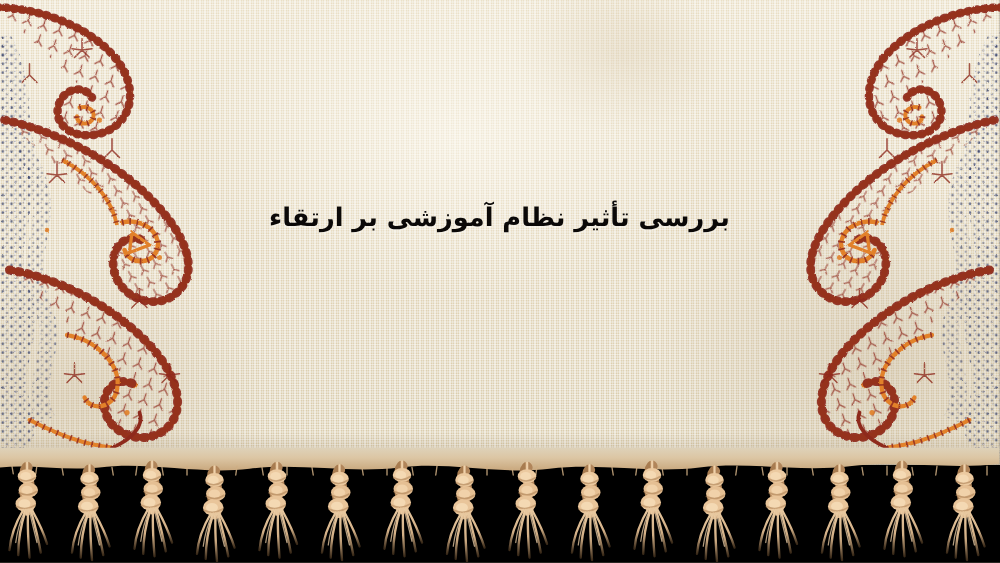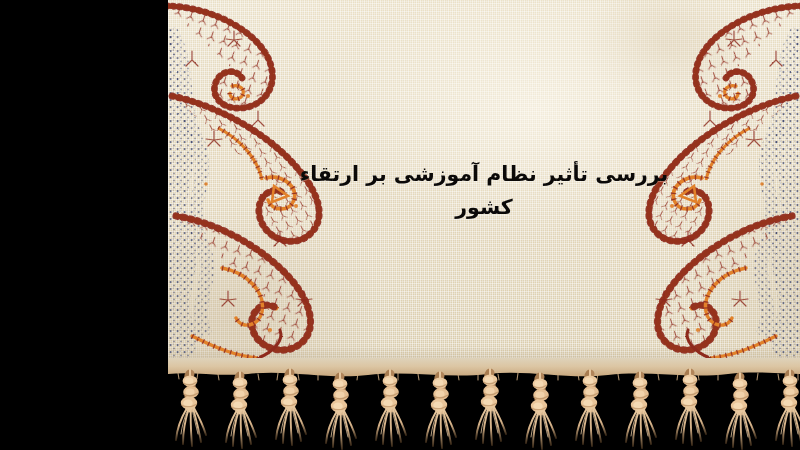--- a/index.html
+++ b/index.html
@@ -5,21 +5,21 @@
 <style>
   * { margin:0; padding:0; box-sizing:border-box; }
   html,body{
     width:800px; height:450px; overflow:hidden;
     background:#000;
     font-family:"DejaVu Sans", sans-serif;
   }
 
   #stage{
     position:relative;
-    width:632px; height:450px;
+    width:800px; height:450px;
     background:#000;
     overflow:hidden;
   }
 
   
   .fabric{
     position:absolute; left:0; top:0;
     width:800px; height:372px;
     background-color:#ded2ba;
     background-image:
@@ -215,21 +215,20 @@
         <circle cx="86" cy="96" r="2.1"></circle>
           <circle cx="134" cy="206" r="2"></circle>
         <circle cx="108" cy="330" r="2.1"></circle>
           <circle cx="44" cy="184" r="1.8"></circle>
       </g>
     </g>
   </svg>
 
   <div class="title">
     <span class="line">بررسی تأثیر نظام آموزشی بر ارتقاء</span>
-    <span class="line">کشور</span>
   </div>
 
   <svg class="fringe" viewBox="0 0 800 92" preserveAspectRatio="none">
     <defs>
       <linearGradient id="cord" x1="0" y1="0" x2="1" y2="0">
         <stop offset="0%" stop-color="#a87c50"></stop>
         <stop offset="30%" stop-color="#e9c69c"></stop>
         <stop offset="60%" stop-color="#f2d7b2"></stop>
         <stop offset="100%" stop-color="#b1855a"></stop>
       </linearGradient>

